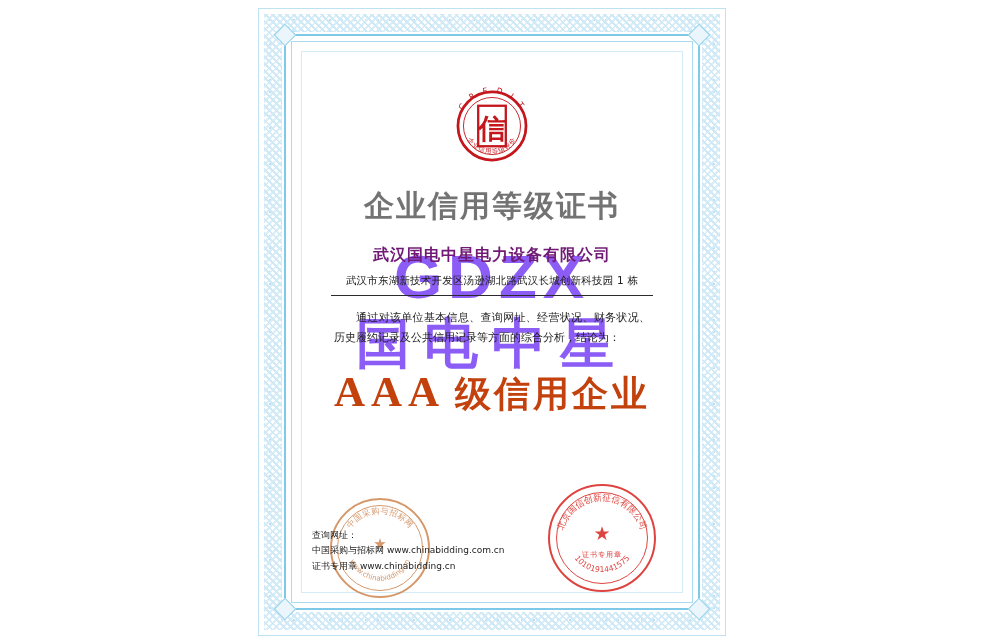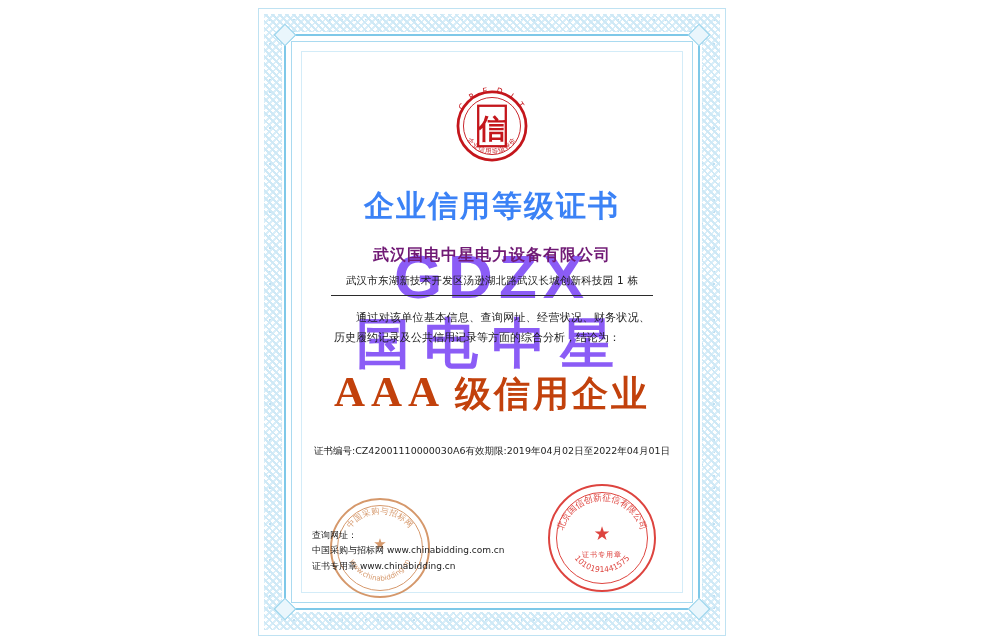--- a/index.html
+++ b/index.html
@@ -128,21 +128,21 @@
   .emblem-wrap {
     margin-top: 22px;
     display: flex;
     justify-content: center;
   }
 
   .cert-title {
     margin-top: 14px;
     font-size: 30px;
     font-weight: bold;
-    color: #3b82f6;
+    color: #737373;
     letter-spacing: 2px;
     font-family: "DejaVu Sans", "Liberation Sans", sans-serif;
   }
 
   .company {
     margin-top: 18px;
     font-size: 16px;
     font-weight: bold;
     color: #701a75;
     letter-spacing: 1px;
@@ -341,28 +341,20 @@
 
       <div class="address">武汉市东湖新技术开发区汤逊湖北路武汉长城创新科技园 1 栋</div>
       <div class="divider"></div>
 
       <div class="statement">通过对该单位基本信息、查询网址、经营状况、财务状况、历史履约记录及公共信用记录等方面的综合分析，结论为：</div>
 
       <div class="grade">
         <span class="aaa">AAA</span><span class="lvl">级信用企业</span>
       </div>
 
-      <div class="meta">
-        <div>
-          <span>证书编号:</span><span>CZ42001110000030A6</span>
-        </div>
-        <div>
-          <span>有效期限:</span><span>2019年04月02日至2022年04月01日</span>
-        </div>
-      </div>
 
     </div>
 
     <div class="footer">
       <div class="footer-left">
         <div>查询网址：</div>
         <div>
           <span>中国采购与招标网</span>
           <span>www.chinabidding.com.cn</span>
         </div>

